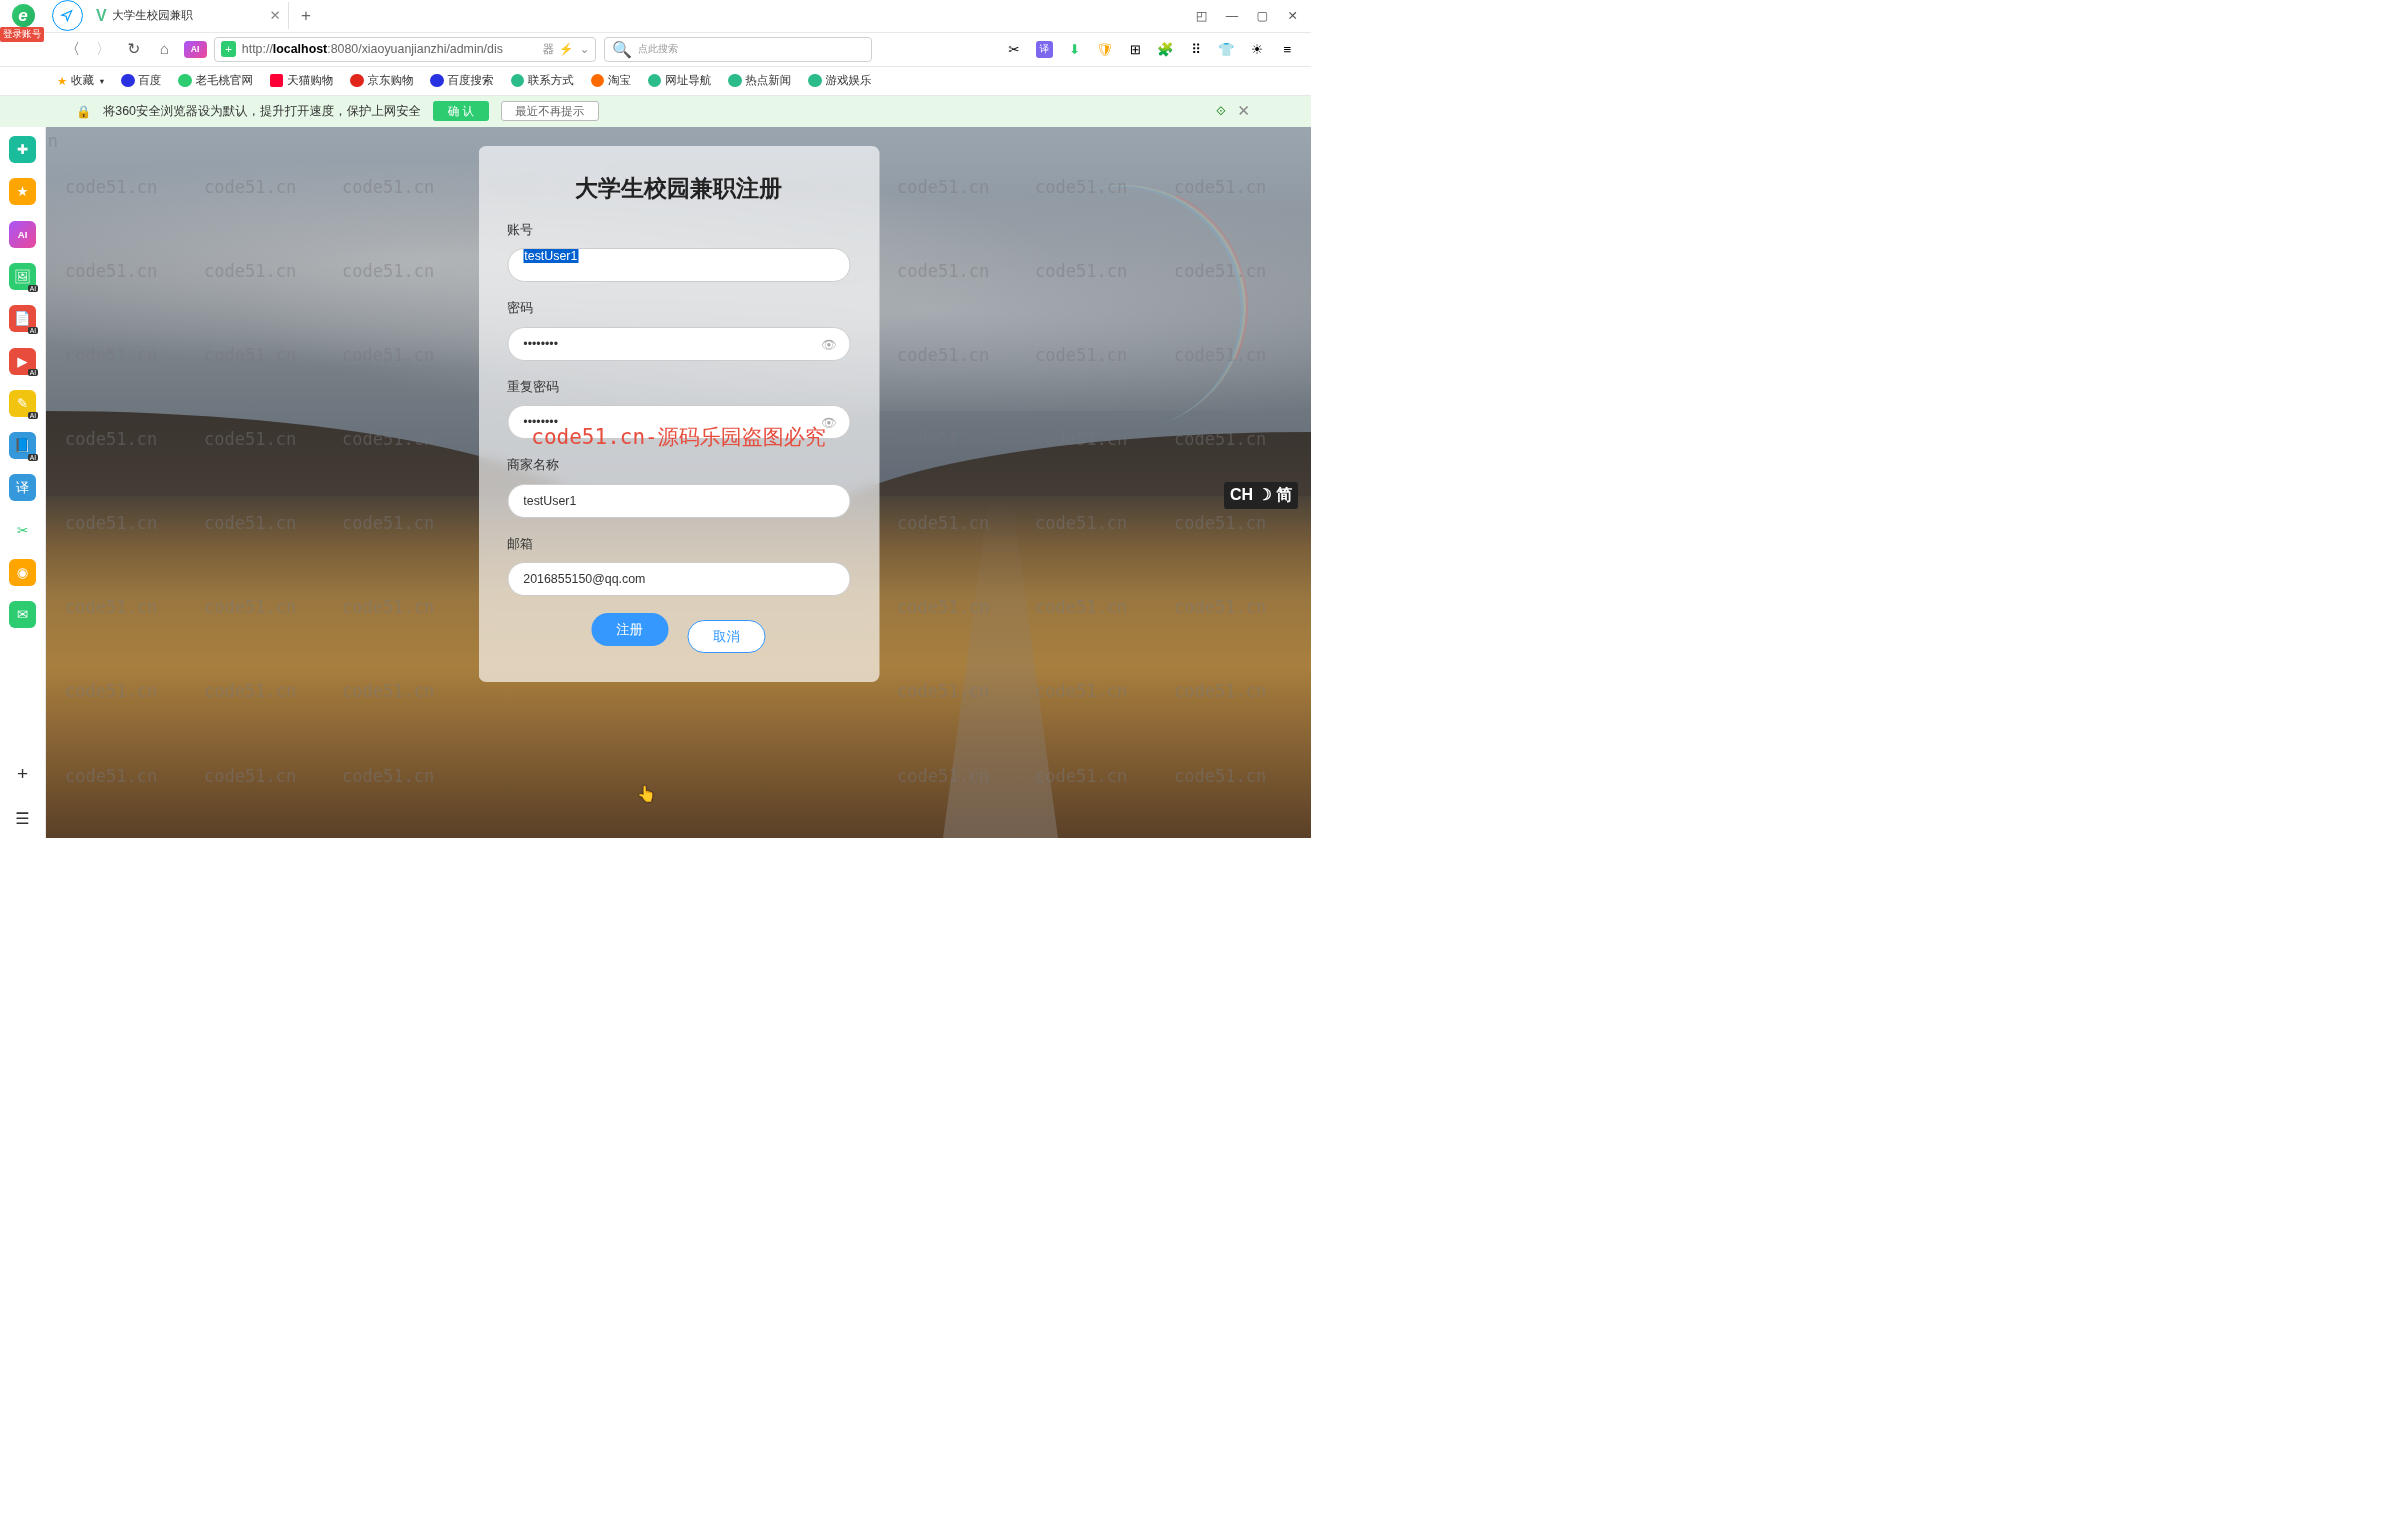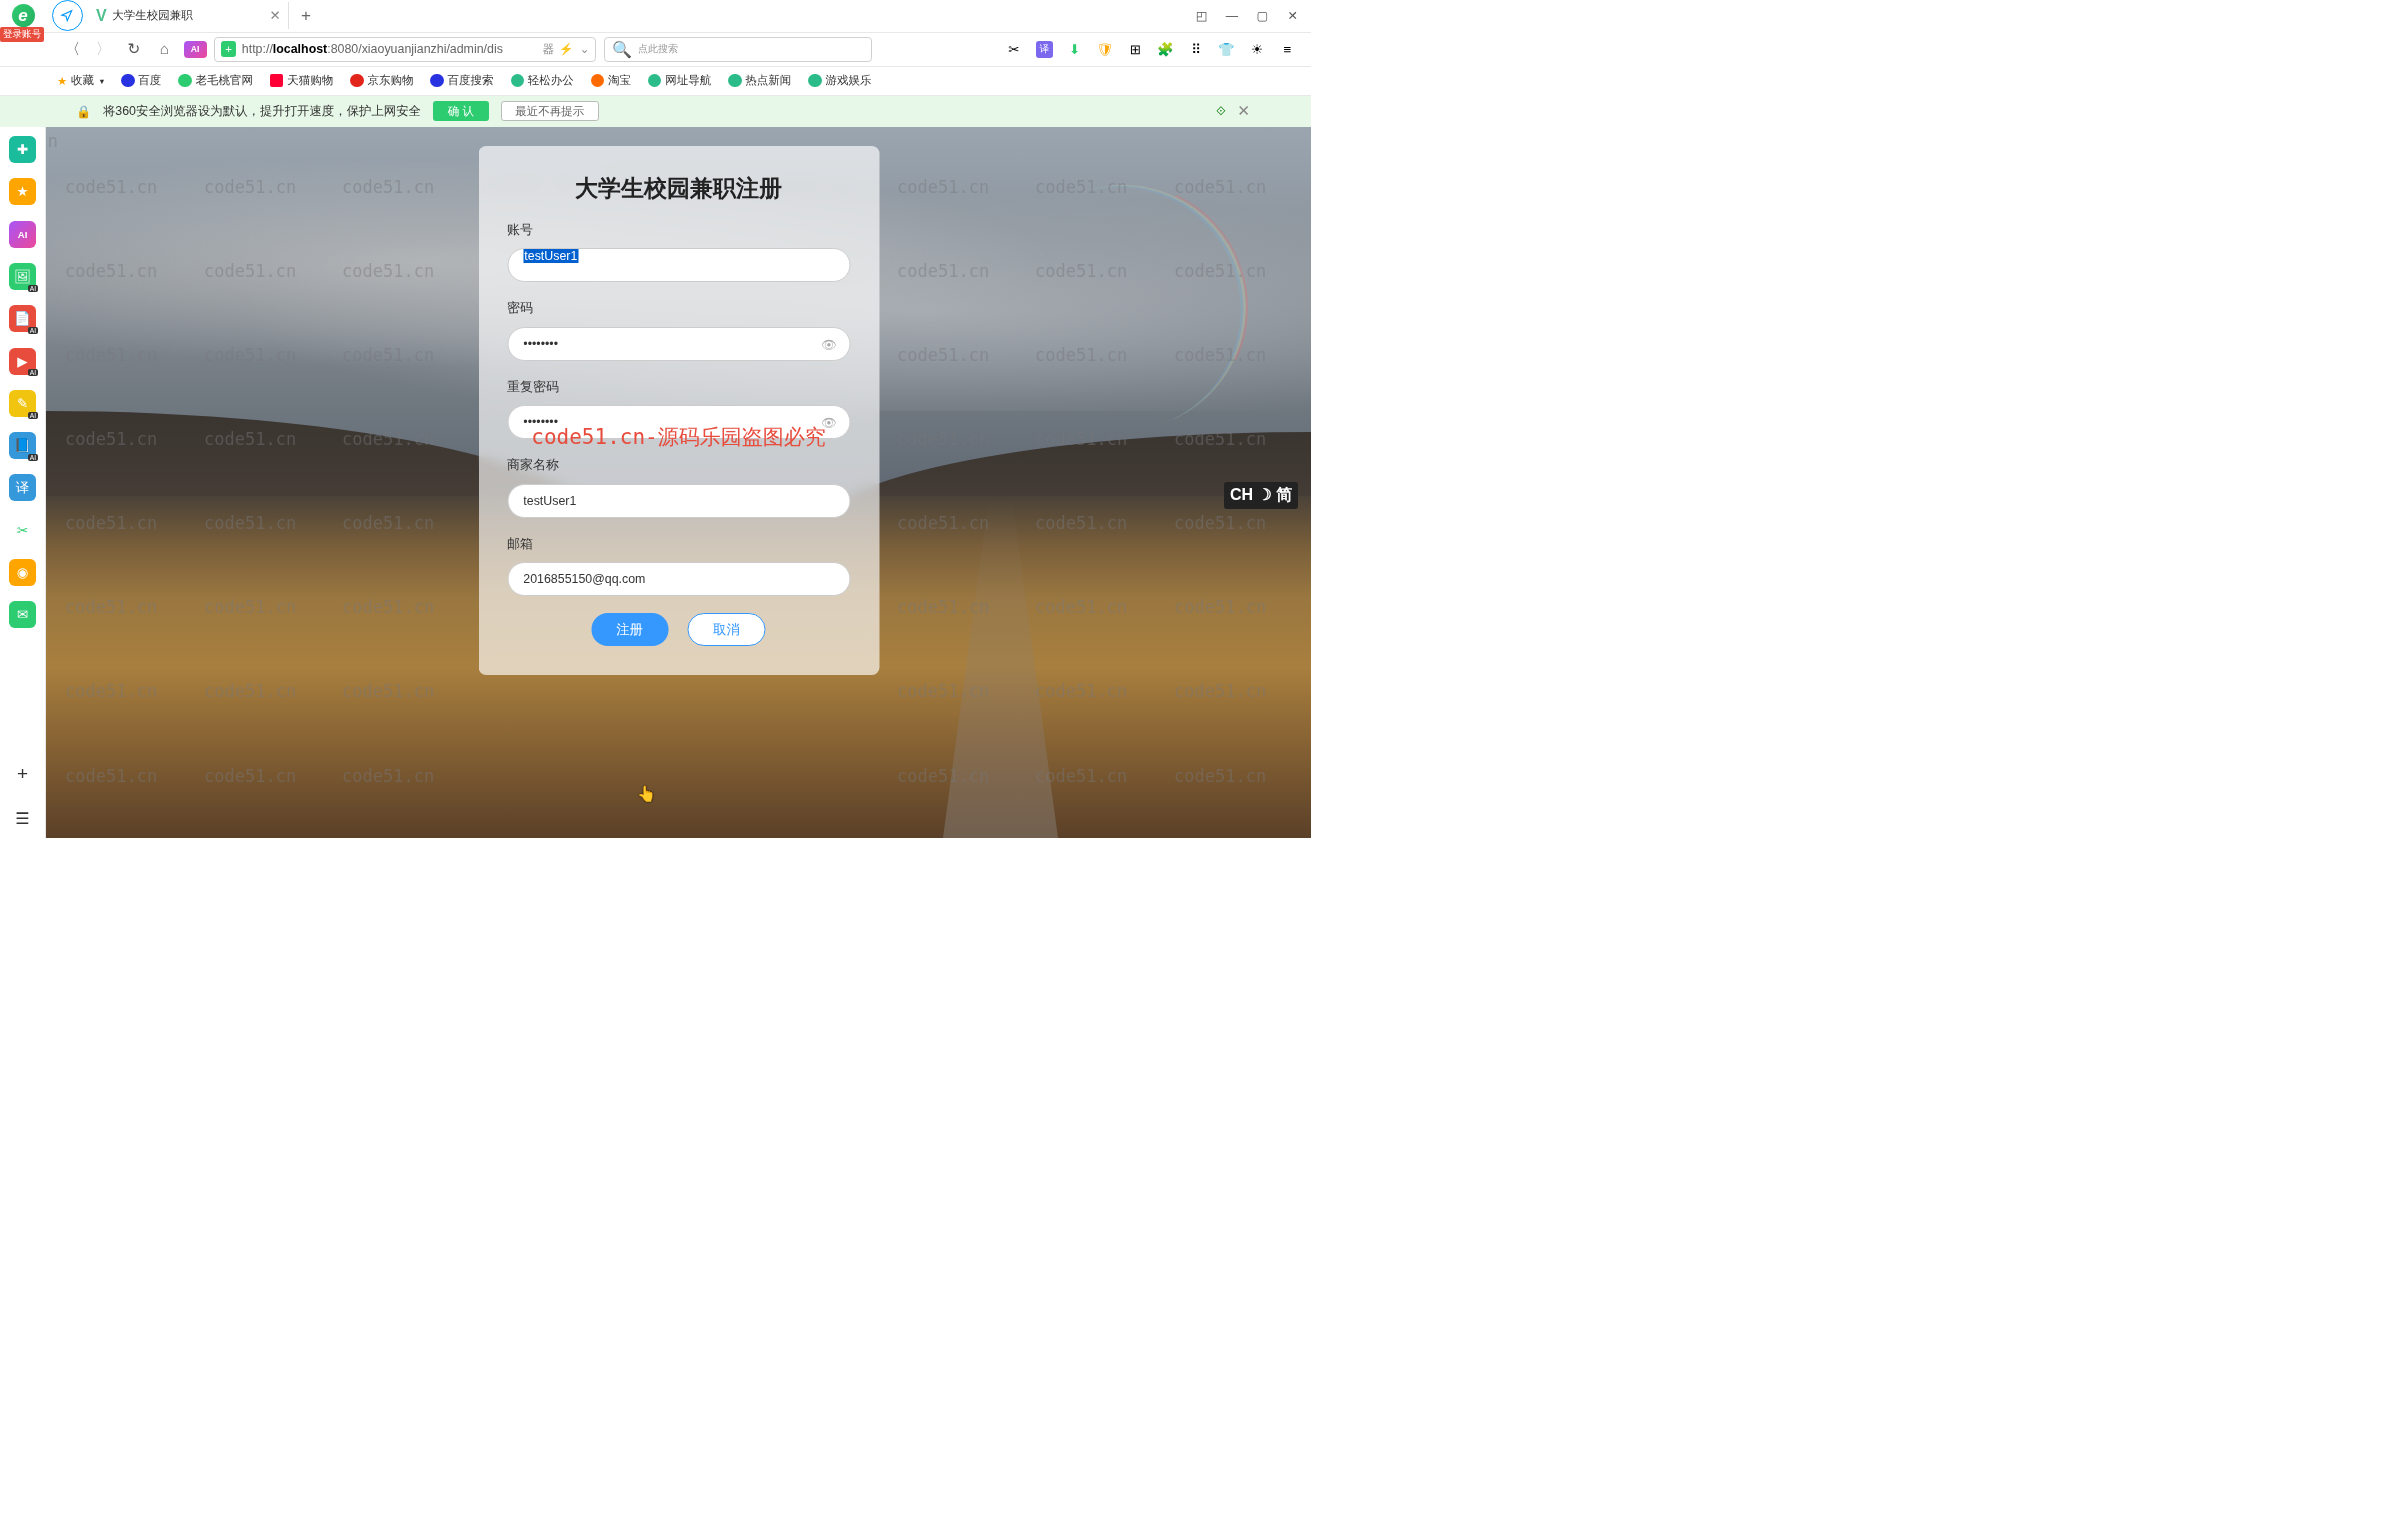--- a/index.html
+++ b/index.html
@@ -74,21 +74,21 @@
 .field { margin-bottom: 17px; }
 .field-label { font-size: 13px; color: #333; margin-bottom: 9.6px; display: block; }
 .field-input-wrap { position: relative; }
 .field-input { width: 100%; height: 34px; border: 1px solid #ccc; border-radius: 17px; padding: 0 15.3px; font-size: 12.4px; background: #fff; color: #333; outline: none; }
 .field-input.sel { background: #fff; }
 .field-input.sel::selection { background: #0060d0; color: #fff; }
 .eye-icon { position: absolute; right: 13.4px; top: 50%; transform: translateY(-50%); color: #aaa; font-size: 12.4px; }
 .card-buttons { display: flex; justify-content: center; gap: 19px; margin-top: 7.6px; }
 .btn { height: 32.5px; padding: 0 25px; border-radius: 16.3px; font-size: 13.4px; border: none; cursor: pointer; }
 .btn-primary { background: #3498ff; color: #fff; }
-.btn-secondary { background: #fff; border: 1px solid #3498ff; color: #3498ff; }
+.btn-secondary { background: #fff; border: 1px solid #3498ff; color: #3498ff; margin-top: 7px; }
 
 .red-wm { position: absolute; top: 296px; left: 50%; transform: translateX(-50%); color: #e74c3c; font-size: 21px; font-family: "SimSun", monospace; z-index: 11; white-space: nowrap; font-weight: 500; }
 
 .ime-badge { position: absolute; right: 13px; top: 50%; background: #222; color: #fff; font-size: 16px; padding: 2.9px 5.7px; border-radius: 2.9px; z-index: 20; display: flex; align-items: center; gap: 2.9px; font-weight: bold; }
 .cursor-ptr { position: absolute; z-index: 30; font-size: 15.3px; }
 
 .selected-text { background: #0060d0; color: #fff; padding: 0 1px; }
 </style>
 </head>
 <body>
@@ -170,21 +170,21 @@
   <div class="bm-item">
       <span class="bm-icon" style="background:#e1251b"></span>
       <span>京东购物</span>
     </div>
   <div class="bm-item">
       <span class="bm-icon" style="background:#2932e1"></span>
       <span>百度搜索</span>
     </div>
   <div class="bm-item">
       <span class="bm-icon" style="background:#2bbc8a"></span>
-      <span>轻松办公</span>
+      <span>联系方式</span>
     </div>
   <div class="bm-item">
       <span class="bm-icon" style="background:#ff6a00"></span>
       <span>淘宝</span>
     </div>
   <div class="bm-item">
       <span class="bm-icon" style="background:#2bbc8a"></span>
       <span>网址导航</span>
     </div>
   <div class="bm-item">

